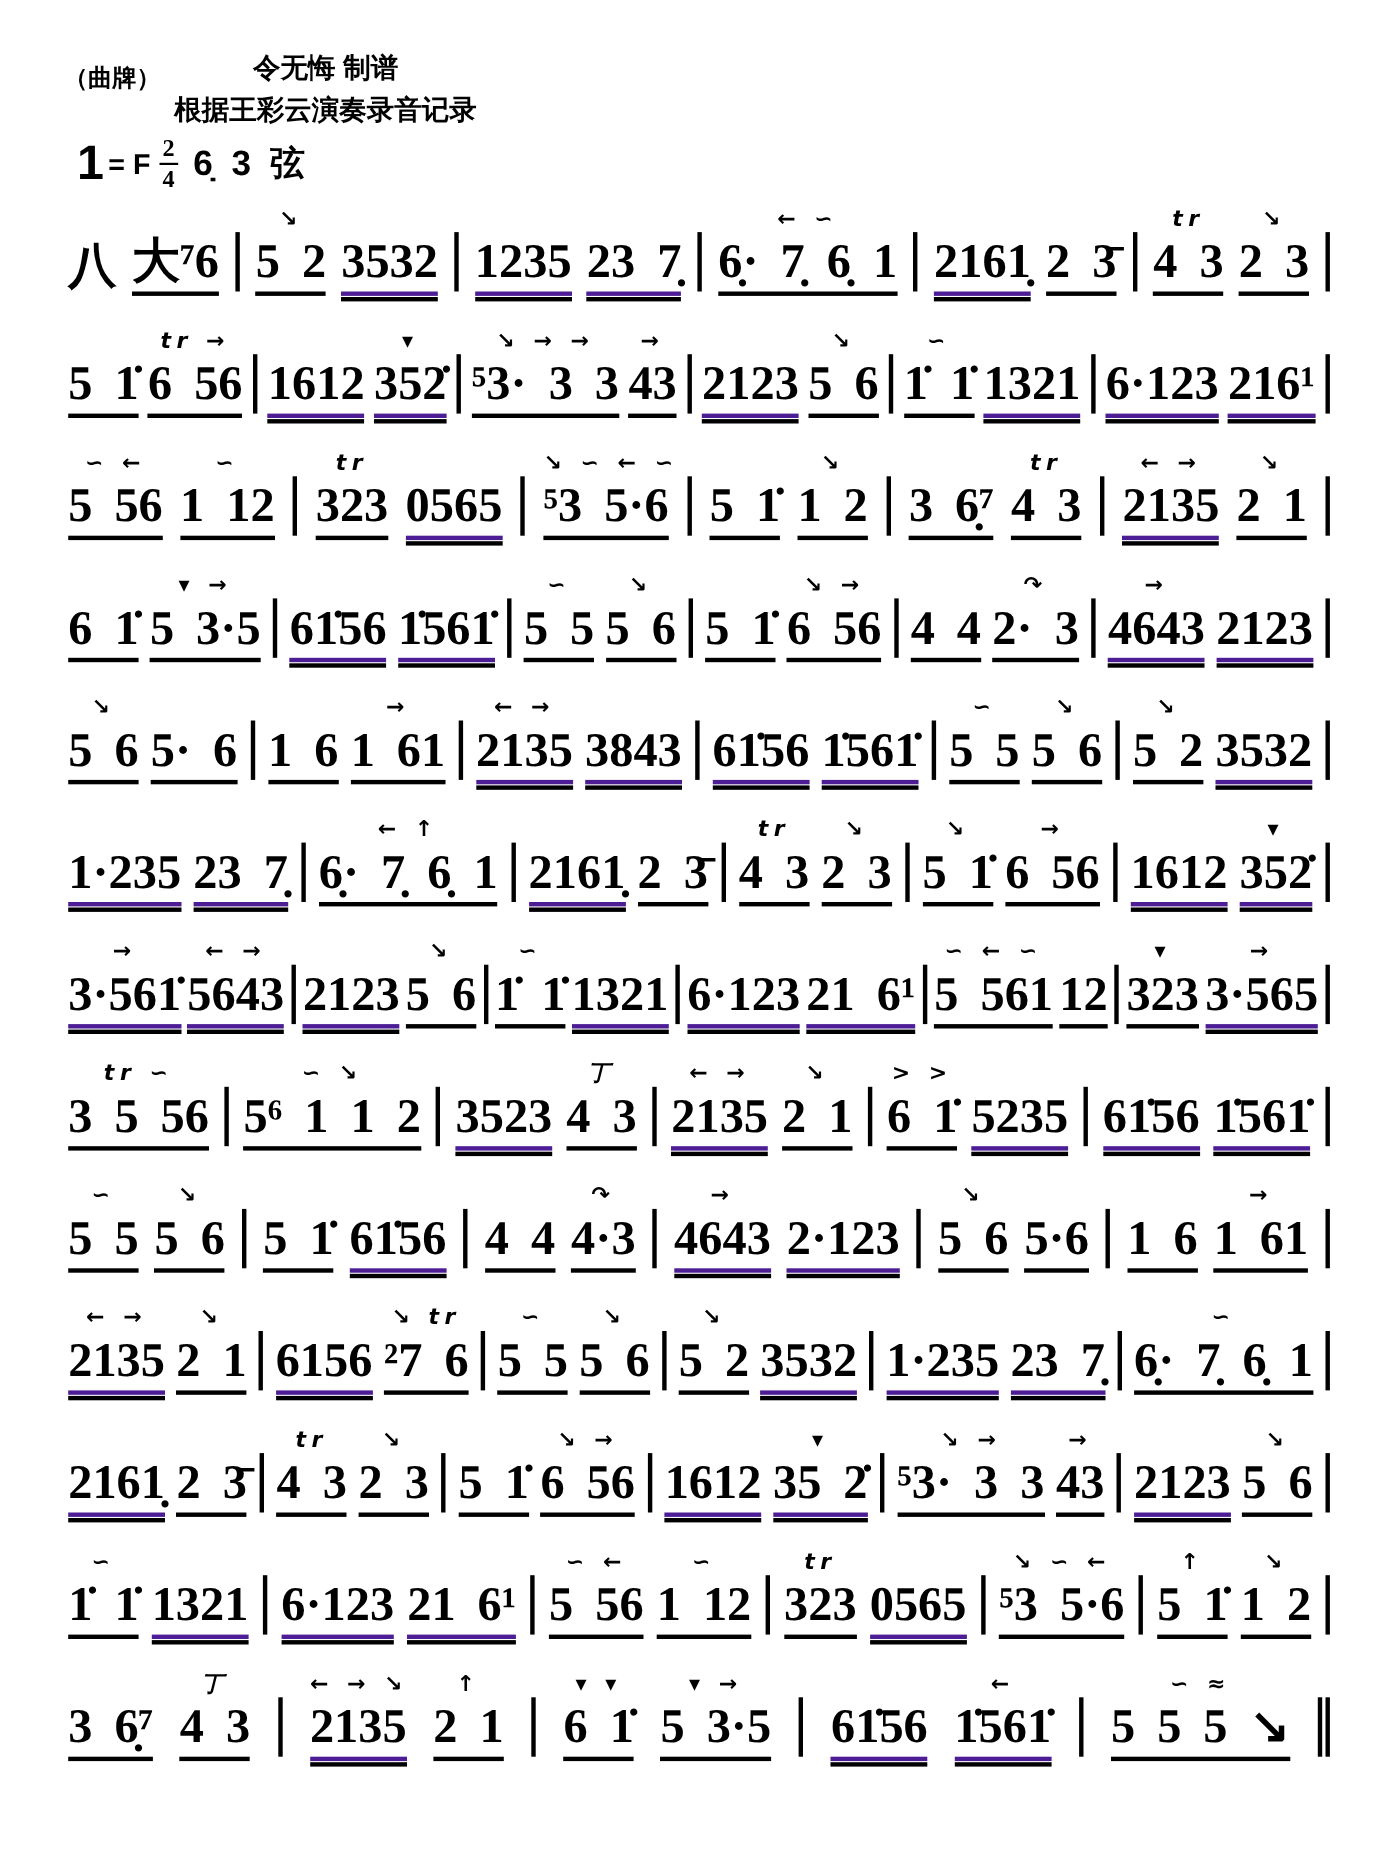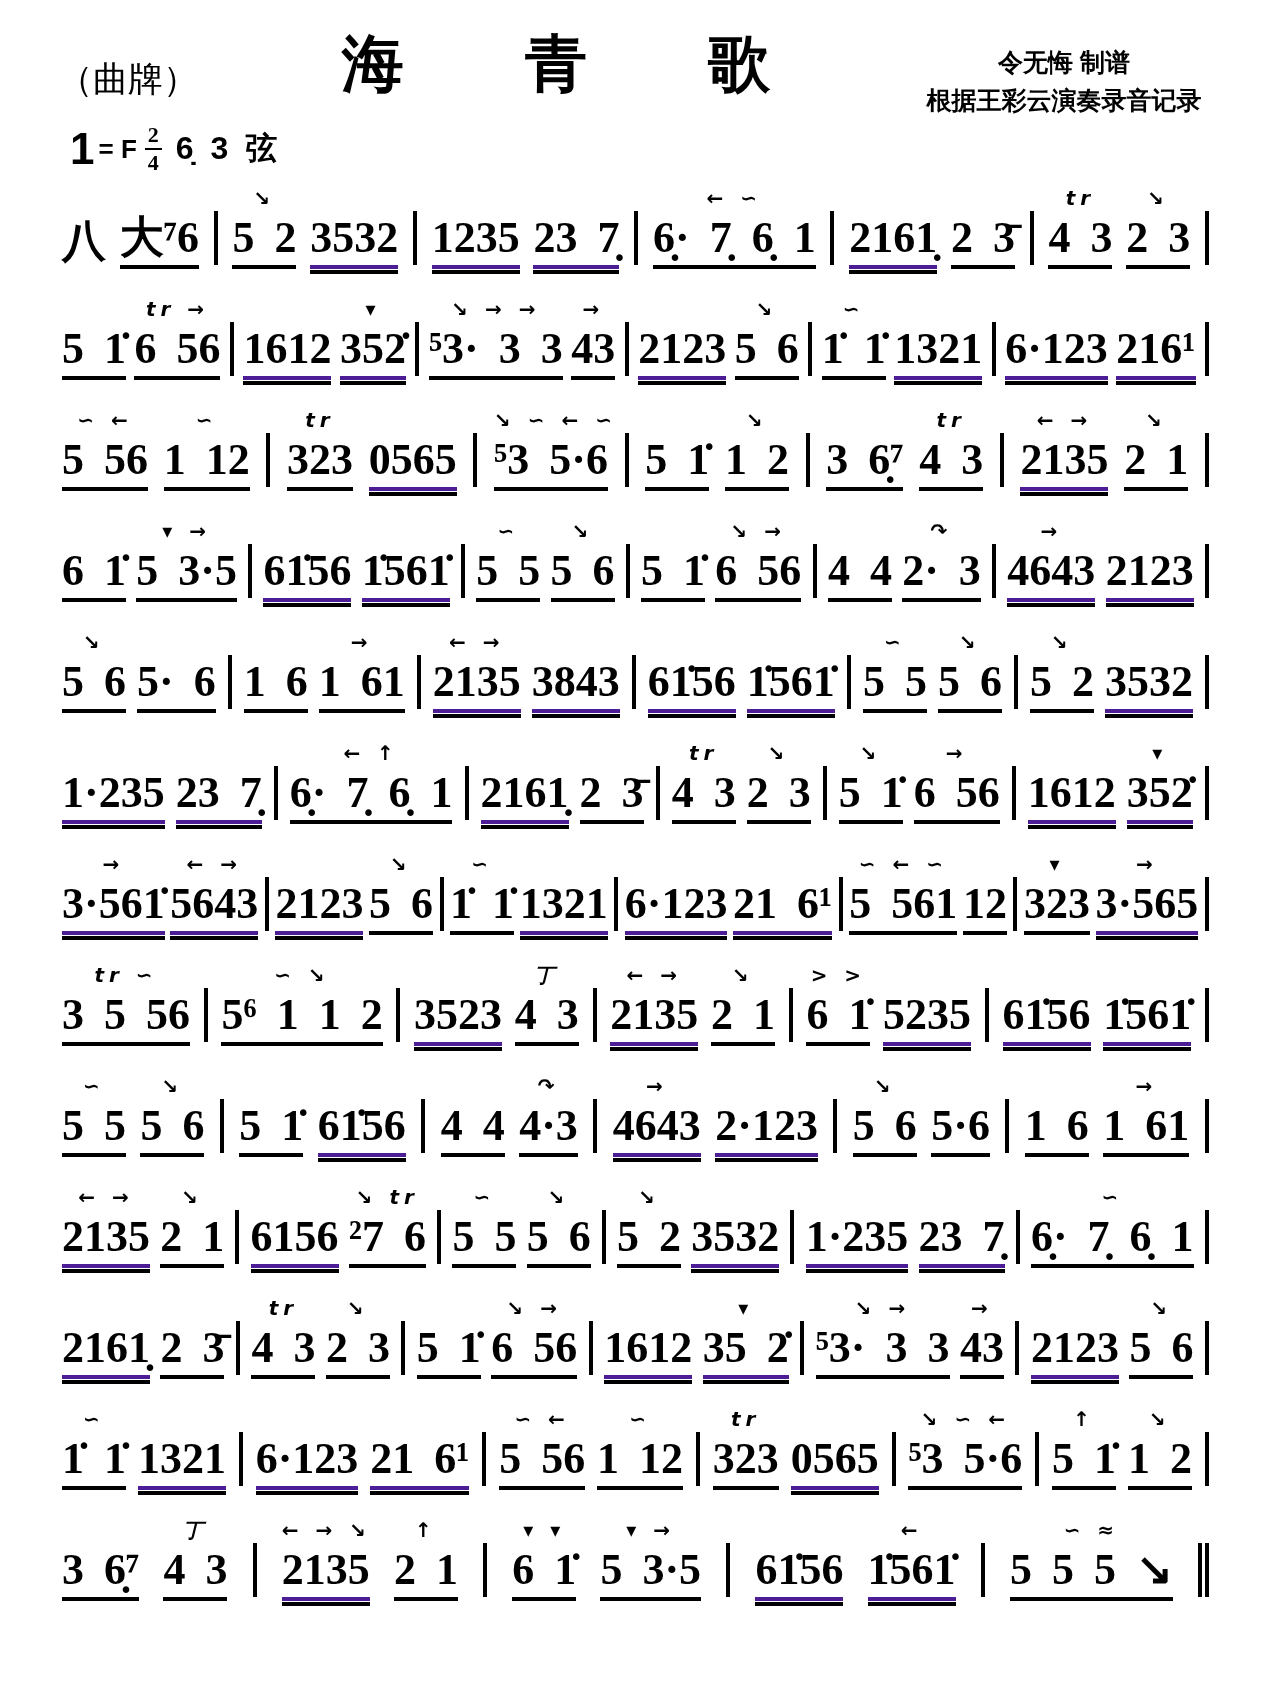--- a/index.html
+++ b/index.html
@@ -1,19 +1,19 @@
 <!DOCTYPE html>
 <html><head>
 <meta charset="utf-8">
 <style>
   html,body{margin:0;padding:0;background:#e8e8e8;}
   body{width:1272px;height:1691px;font-family:"Liberation Serif",serif;color:#000;}
   .page{width:1272px;height:1691px;background:#ffffff;box-sizing:border-box;padding:30px 58px 0 58px;overflow:hidden;}
   .header-row{display:flex;align-items:flex-start;font-family:"Liberation Sans",sans-serif;}
-  .qupai{font-size:35px;font-weight:normal;padding-top:26px;white-space:nowrap;}
+  .qupai{font-size:22px;font-weight:bold;padding-top:26px;white-space:nowrap;}
   .title{flex:1;text-align:center;font-size:62px;font-weight:bold;letter-spacing:52px;text-indent:52px;line-height:1.1;}
   .credits{width:300px;text-align:center;font-size:25px;font-weight:bold;line-height:1.5;padding-top:14px;}
   .keyrow{display:flex;align-items:center;margin:2px 0 0 12px;font-weight:bold;height:56px;}
   .tonic{font-size:44px;font-family:"Liberation Sans",sans-serif;}
   .eqmode{font-size:26px;margin:0 6px 0 4px;font-family:"Liberation Sans",sans-serif;}
   .frac{display:inline-flex;flex-direction:column;align-items:center;font-size:22px;line-height:1;margin:0 14px 0 2px;font-family:"Liberation Serif",serif;}
   .frac .num{border-bottom:2px solid #000;padding:0 3px 2px 3px;}
   .frac .den{padding-top:2px;}
   .tuning{font-size:32px;font-family:"Liberation Sans",sans-serif;letter-spacing:4px;}
   .score{margin-top:2px;}
@@ -26,21 +26,20 @@
   .orn{position:absolute;left:0;right:0;top:-28px;text-align:center;font-size:20px;font-weight:bold;font-style:italic;font-family:"DejaVu Sans",sans-serif;letter-spacing:5px;white-space:nowrap;}
   .bar{width:4px;background:#000;height:54px;align-self:flex-end;margin:0 1px 4px 1px;}
   .bar.dbl{width:11px;background:transparent;border-left:4px solid #000;border-right:4px solid #000;box-sizing:border-box;}
 </style>
 </head>
 <body>
 
 <div class="page">
   <div class="header-row">
     <div class="qupai">（曲牌）</div>
-    <div class="title">海 青 歌</div>
     <div class="credits">
       <div>令无悔 制谱</div>
       <div>根据王彩云演奏录音记录</div>
     </div>
   </div>
   <div class="keyrow">
     <span class="tonic">1</span>
     <span class="eqmode">= F</span>
     <span class="frac">
       <span class="num">2</span>

